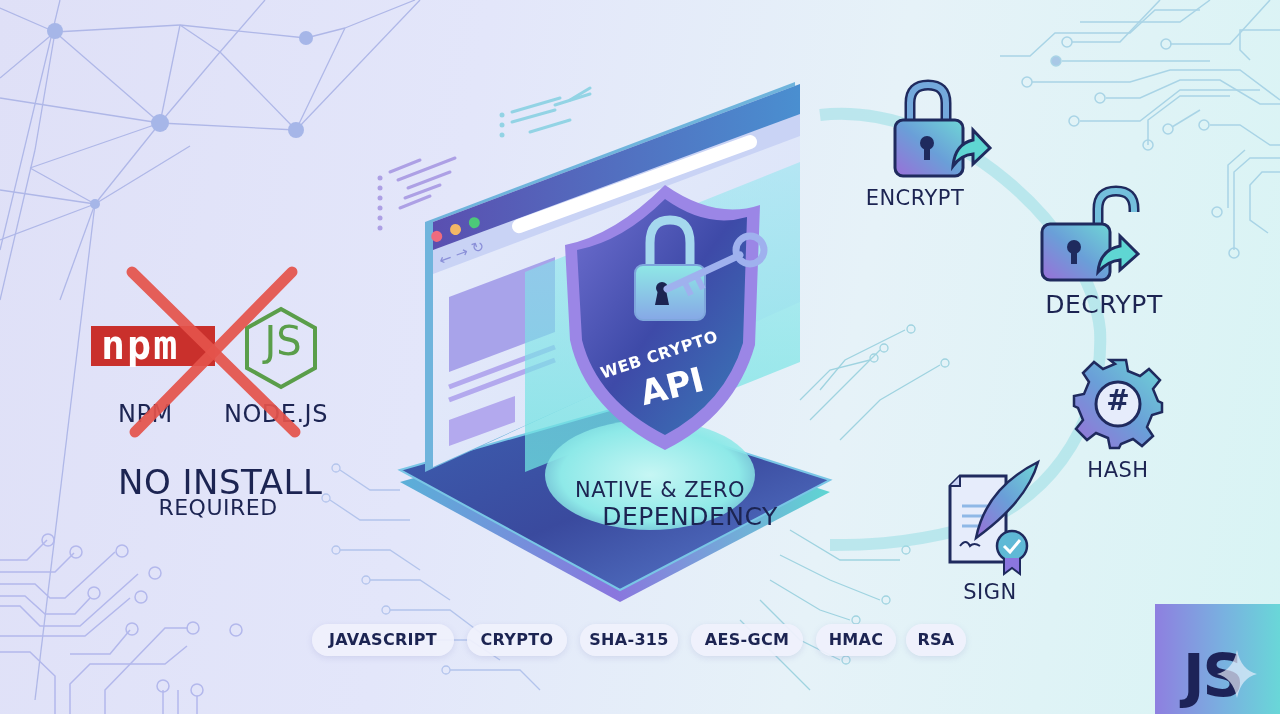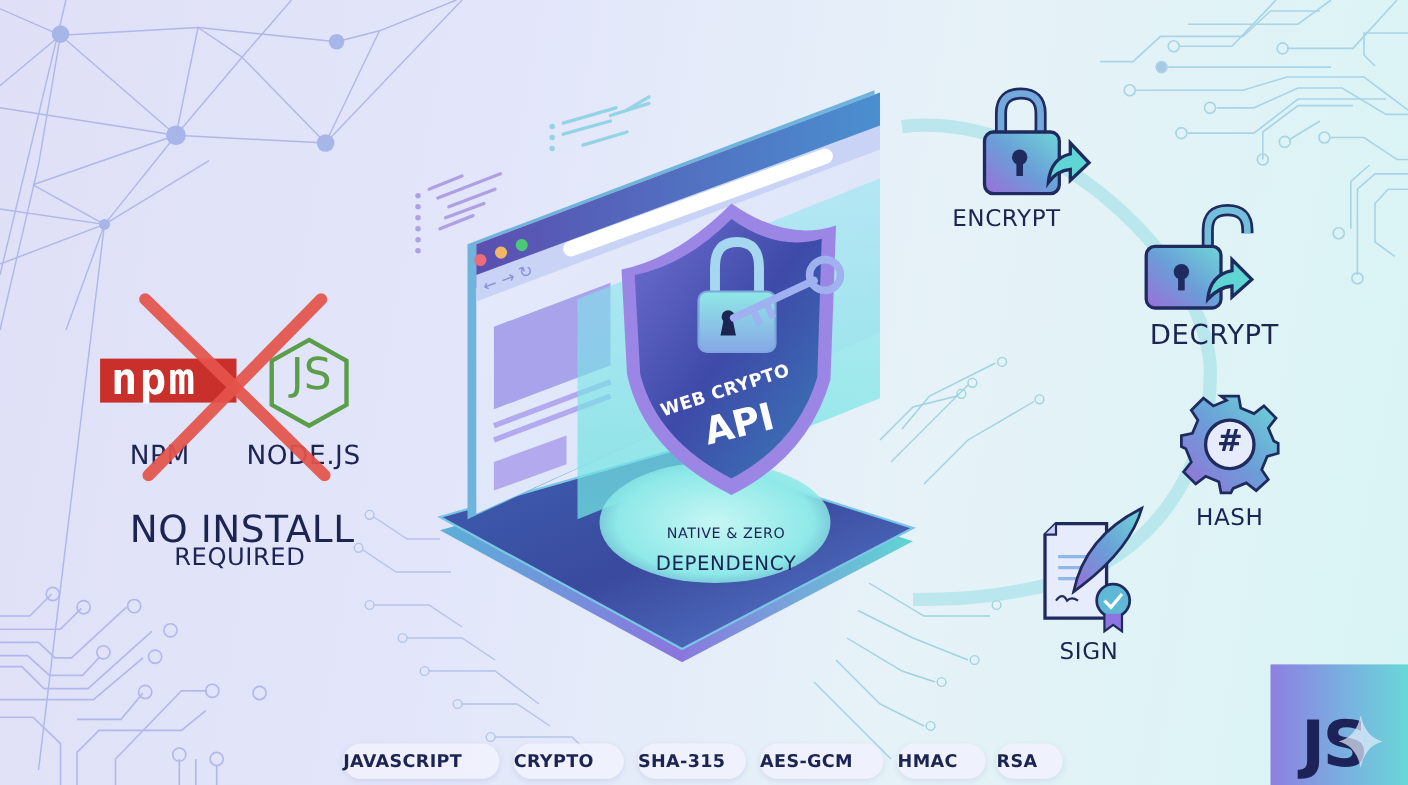--- a/index.html
+++ b/index.html
@@ -8,23 +8,23 @@
     font-family: "DejaVu Sans", sans-serif;
     background: linear-gradient(100deg, #dfe0f7 0%, #e3e6fa 35%, #e6f2f8 65%, #d8f4f4 100%);
   }
   .abs { position: absolute; }
   svg.bg { position: absolute; left: 0; top: 0; }
   .label {
     position: absolute; font-weight: normal; color: #1c2452; letter-spacing: 0.5px;
     font-family: "DejaVu Sans", sans-serif; text-align: center; white-space: nowrap;
   }
   .tag {
-    position: absolute; top: 676px; height: 32px; border-radius: 16px;
+    position: absolute; top: 624px; height: 32px; border-radius: 16px;
     background: rgba(240,241,252,0.92); box-shadow: 0 2px 6px rgba(120,120,190,0.18);
-    color: #1c2452; font-weight: bold; font-size: 16px; line-height: 32px; text-align: left;
+    color: #1c2452; font-weight: bold; font-size: 16px; line-height: 32px; text-align: center;
     letter-spacing: 0.3px;
   }
   .js-badge {
     position: absolute; left: 1155px; top: 604px; width: 125px; height: 110px;
     background: linear-gradient(90deg, #8e7fe0 0%, #79b1e0 55%, #69d7d8 100%);
   }
   .js-badge span {
     position: absolute; left: 28px; top: 38px; font-size: 58px; font-weight: bold;
     color: #1d2358; letter-spacing: -2px; font-family: "DejaVu Sans", sans-serif;
   }
@@ -285,22 +285,22 @@
     <path d="M95 105 L95 78 Q95 55 115 55 Q135 55 135 78 L135 100" fill="none" stroke="#a5d8ee" stroke-width="9"></path>
     <rect x="80" y="100" width="70" height="55" rx="8" fill="url(#lk)" stroke="#7ea6dc" stroke-width="2"></rect>
     <circle cx="107" cy="123" r="6" fill="#1c2452"></circle>
       <path d="M103 125 L100 140 L114 140 L111 125 Z" fill="#1c2452"></path>
     <line x1="112" y1="124" x2="185" y2="90" stroke="#9fb1ee" stroke-width="7" stroke-linecap="round"></line>
     <circle cx="195" cy="85" r="14" fill="none" stroke="#9fb1ee" stroke-width="7"></circle>
     <path d="M130 118 L136 130 M142 112 L148 124" stroke="#9fb1ee" stroke-width="6"></path>
   </svg>
   <div class="abs" style="left:598px;top:345px;color:#fff;font-weight:bold;font-size:16px;transform:rotate(-18deg);letter-spacing:0.5px;">WEB CRYPTO</div>
   <div class="abs" style="left:640px;top:366px;color:#fff;font-weight:bold;font-size:34px;transform:rotate(-14deg);">API</div>
-  <div class="label" style="left:555px;top:478px;width:210px;font-size:13px;">NATIVE &amp; ZERO</div>
-  <div class="label" style="left:555px;top:502px;width:210px;font-size:18px;">DEPENDENCY</div>
+  <div class="label" style="left:555px;top:478px;width:210px;font-size:21px;">NATIVE &amp; ZERO</div>
+  <div class="label" style="left:585px;top:502px;width:210px;font-size:25px;">DEPENDENCY</div>
 </div>
 
 <div>
   <svg class="abs" style="left:885px;top:78px" width="110" height="100">
     <defs>
         <linearGradient id="opg" x1="0" y1="1" x2="1" y2="0">
       <stop offset="0" stop-color="#9a6fd8"></stop>
           <stop offset="0.5" stop-color="#6a9fd8"></stop>
           <stop offset="1" stop-color="#6fd6d6"></stop>
     </linearGradient>

